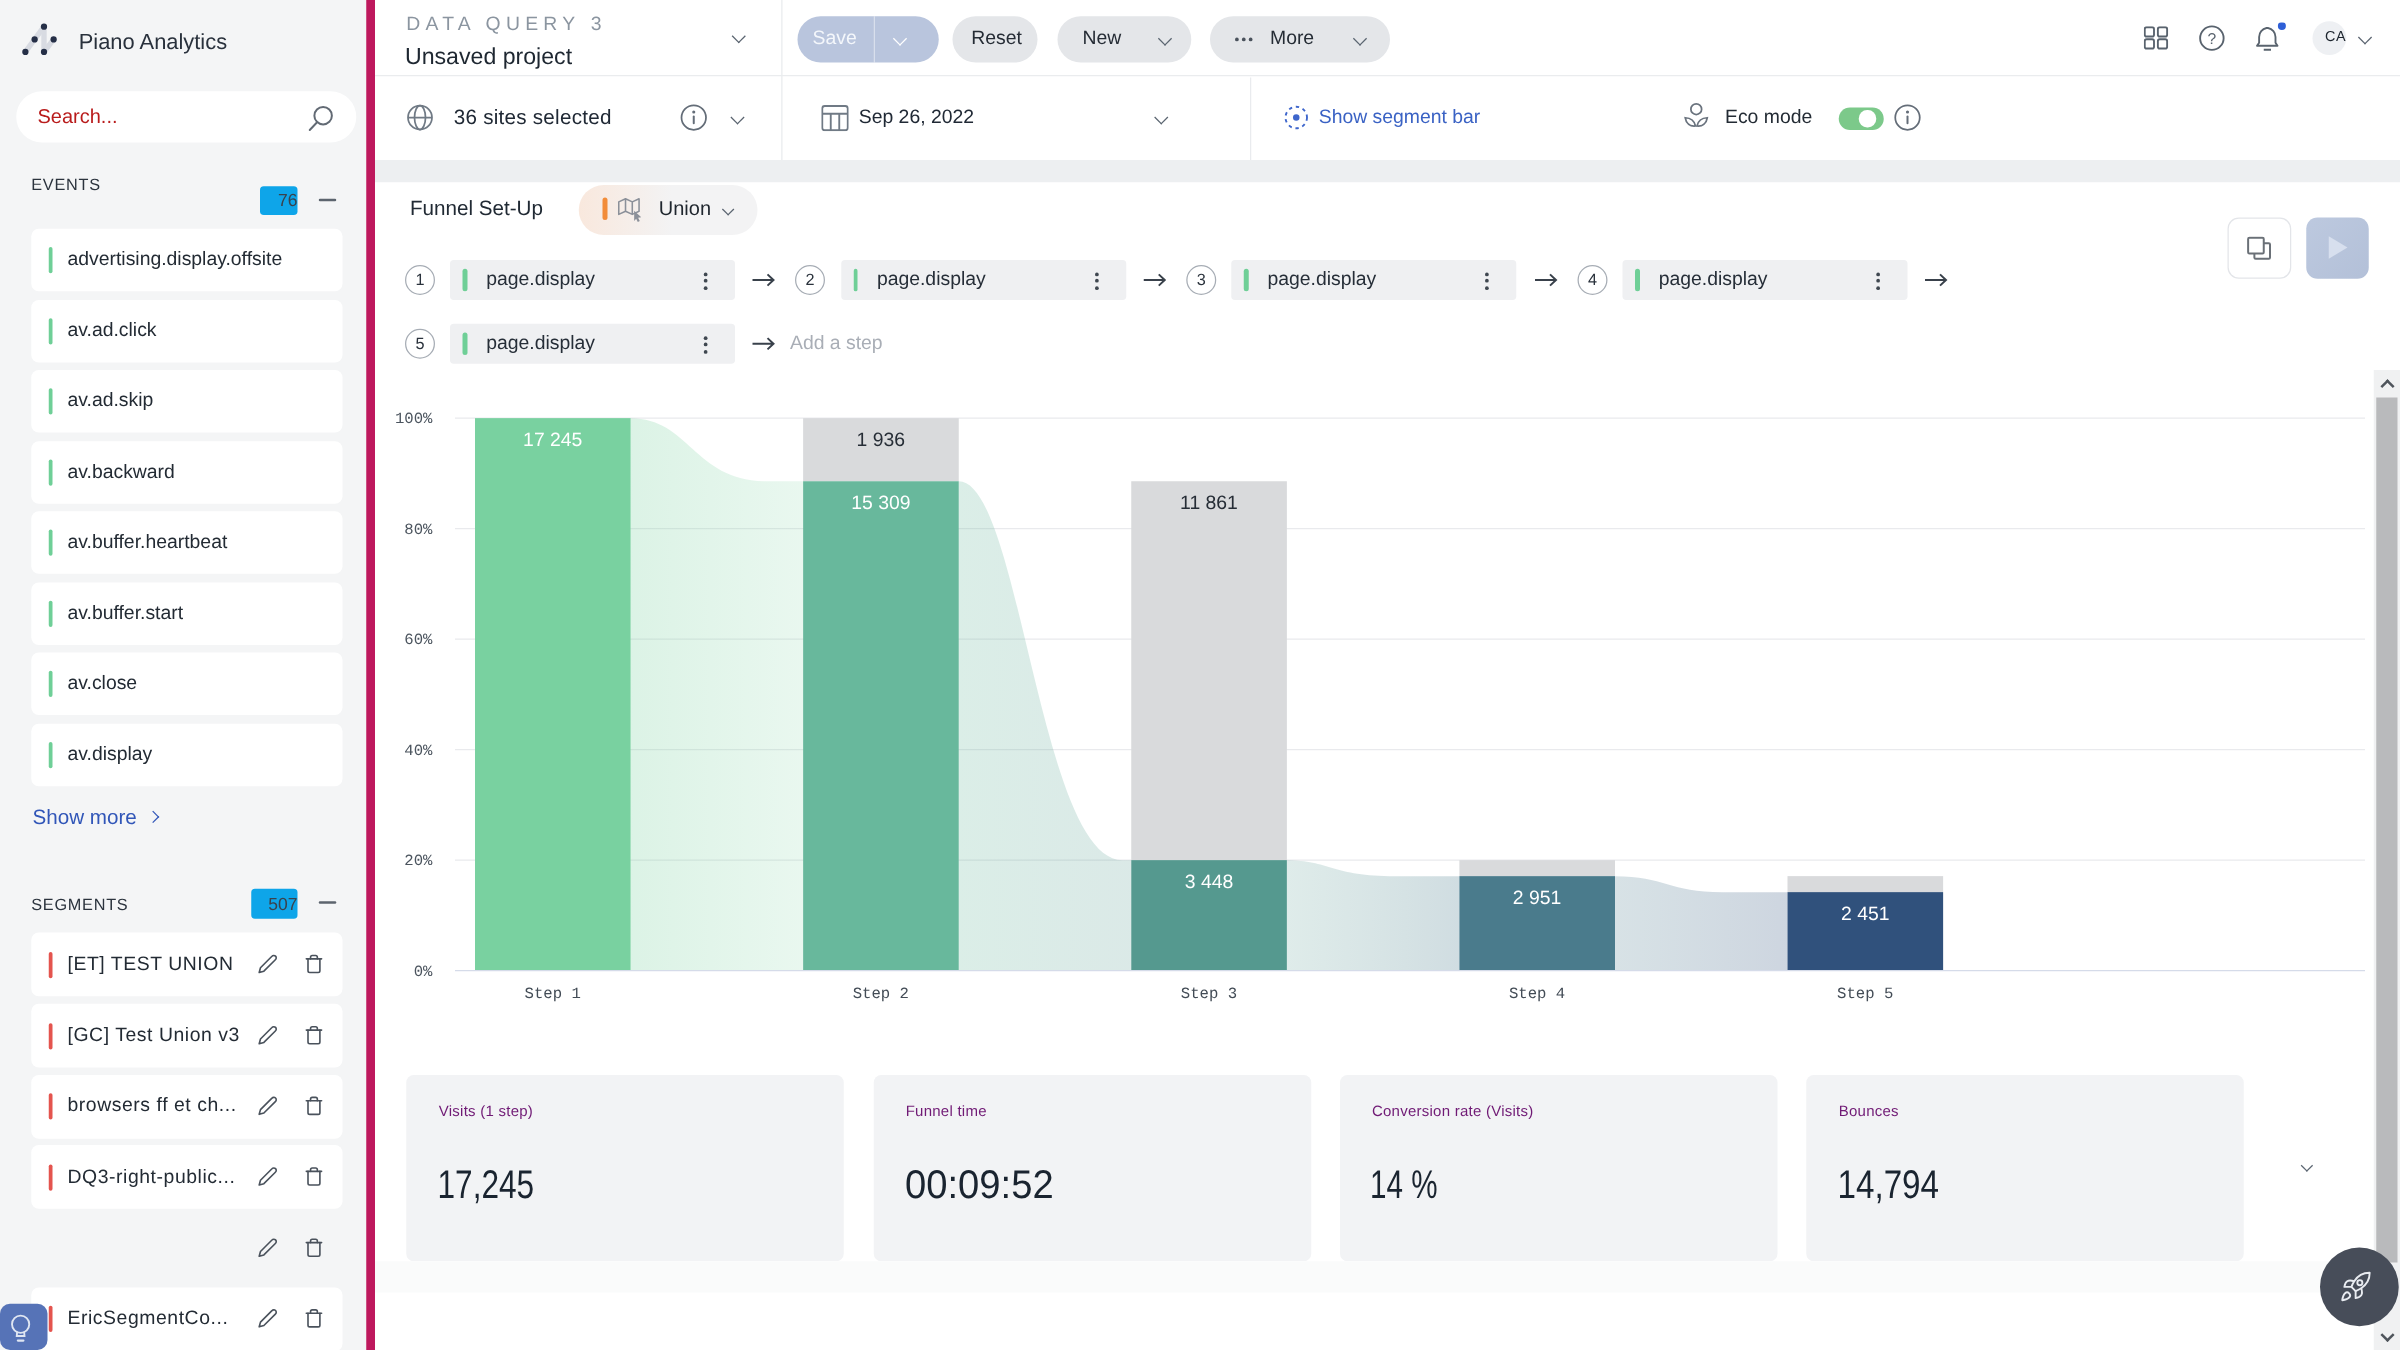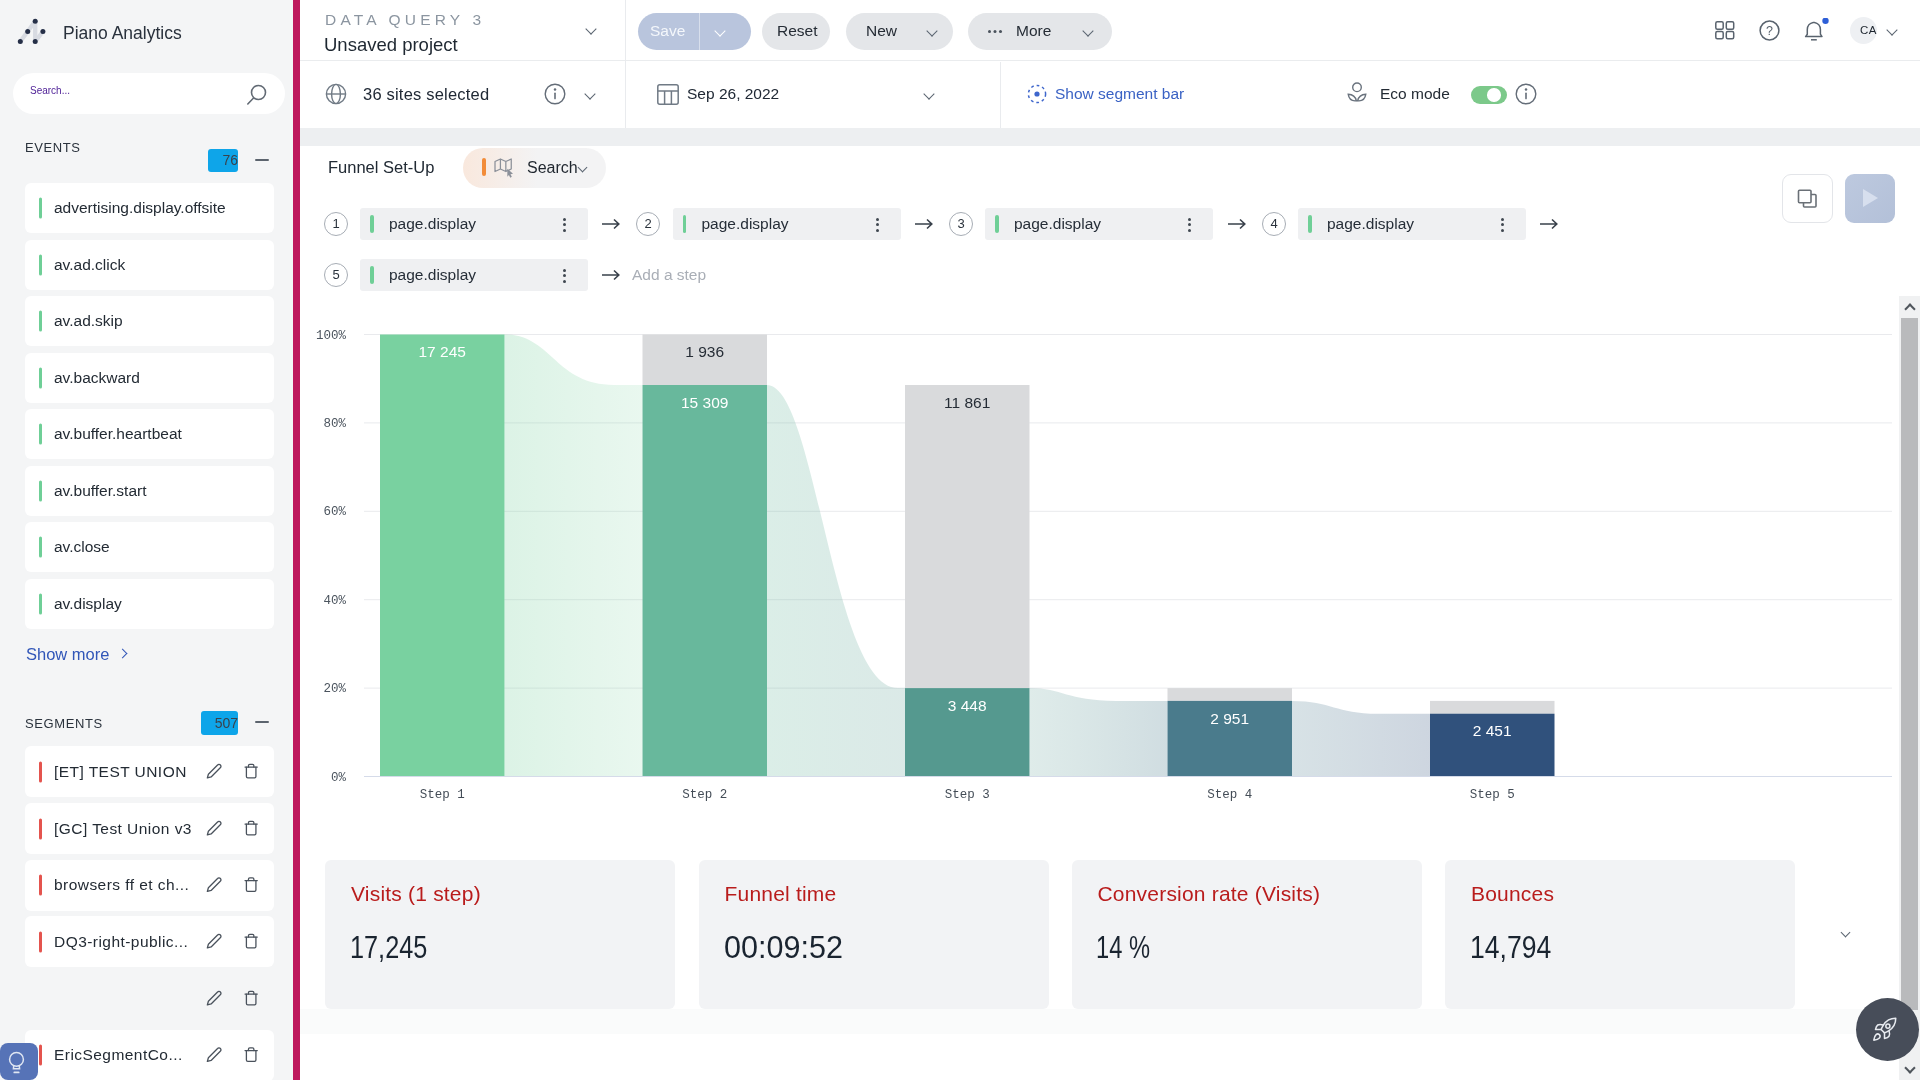--- a/index.html
+++ b/index.html
@@ -28,21 +28,21 @@
 .pill{position:absolute;top:13px;height:37px;border-radius:19px;background:#e4e6e9;font-size:15.5px;color:#252c35}
 
 #content{position:absolute;left:300px;top:146px;width:1620px;height:934px;background:#fff}
 .stepbox{position:absolute;width:228px;height:32px;background:#eff0f2;border-radius:3px}
 .stepbox .sb-accent{position:absolute;left:10px;top:7px;width:3.5px;height:18px;border-radius:2px;background:#6fcf97}
 .stepbox .sb-txt{position:absolute;left:29px;top:7px;font-size:15.5px;font-weight:500;color:#262e38}
 .kebab{position:absolute;right:22px;top:8px}
 .kebab i{display:block;width:3px;height:3px;border-radius:50%;background:#3f4750;margin:2.2px 0}
 .ncircle{position:absolute;width:24px;height:24px;border-radius:50%;border:1.3px solid #a7adb5;background:#fff;text-align:center;line-height:22px;font-size:13px;color:#2a323c}
 .card{position:absolute;top:860px;width:350px;height:149px;background:#f2f3f5;border-radius:6px}
-.card .ct{position:absolute;left:26px;top:22px;font-size:21px;color:#b91c1c;letter-spacing:.2px}
+.card .ct{position:absolute;left:26px;top:22px;font-size:12px;color:#701a75;letter-spacing:.2px}
 .cval{position:absolute;font-size:32px;color:#1a2430;transform-origin:left center}
 </style>
 </head>
 <body>
 <div id="row1"></div>
 <div id="row2"></div>
 <div id="band"></div>
 <div class="vline" style="left:625px;top:0;height:128px"></div>
 <div class="vline" style="left:1000px;top:62px;height:66px"></div>
 
@@ -129,21 +129,21 @@
 </svg>
 <div id="content"></div>
 
 <div class="abs" style="left:328px;top:158px;font-size:16.5px;font-weight:500;color:#212a34">Funnel Set-Up</div>
 <div class="abs" style="left:463px;top:148px;width:143px;height:40px;border-radius:20px;background:linear-gradient(90deg,#f9e8dd,#f3f3f4 52%)"></div>
 <div class="abs" style="left:481.5px;top:158px;width:4.5px;height:18px;border-radius:2px;background:#f28c39"></div>
 <svg class="abs" style="left:494px;top:158px" width="22" height="20" viewBox="0 0 26 24">
   <path d="M1,4.2 L7.5,1.2 L14,4.2 L20.5,1.2 L20.5,13.2 L14,16.2 L7.5,13.2 L1,16.2 Z M7.5,1.2 L7.5,13.2 M14,4.2 L14,16.2" fill="none" stroke="#8b9099" stroke-width="1.5" stroke-linejoin="round"></path>
   <path d="M15.8,12.8 L22.6,19 L19.6,19.5 L21.2,22.6 L19.3,23.6 L17.7,20.4 L15.8,22.6 Z" fill="#8b9099"></path>
 </svg>
-<div class="abs" style="left:527px;top:159px;font-size:16px;font-weight:500;color:#1f262e">Search</div>
+<div class="abs" style="left:527px;top:159px;font-size:16px;font-weight:500;color:#1f262e">Union</div>
 <div class="cv" style="left:579px;top:164px;width:7px;height:7px"></div>
 
 <div class="ncircle" style="left:324px;top:212px">1</div>
 <div class="stepbox" style="left:360px;top:208px">
     <span class="sb-accent"></span>
     <span class="sb-txt">page.display</span>
     <span class="kebab">
       <i></i>
       <i></i>
       <i></i>
@@ -326,21 +326,21 @@
       <circle cx="23.2" cy="9.3" r="2.5"></circle>
       <circle cx="15.7" cy="19.5" r="2.5"></circle>
       <circle cx="30.9" cy="19.5" r="2.5"></circle>
       <circle cx="8.3" cy="29.5" r="2.5"></circle>
       <circle cx="23.2" cy="29.5" r="2.5"></circle>
     </g>
   </svg>
   <div class="abs" style="left:63px;top:23px;font-size:17.5px;color:#29313c">Piano Analytics</div>
 
   <div class="abs" style="left:13px;top:73px;width:272px;height:41px;background:#fff;border-radius:21px"></div>
-  <div class="abs" style="left:30px;top:85px;font-size:10px;color:#4c1d95">Search...</div>
+  <div class="abs" style="left:30px;top:85px;font-size:16px;color:#b91c1c">Search...</div>
   <svg class="abs" style="left:244px;top:82px" width="26" height="26" viewBox="0 0 26 26">
     <circle cx="14.5" cy="10.5" r="7" fill="none" stroke="#626a74" stroke-width="1.6"></circle>
     <line x1="9.3" y1="16.2" x2="3.8" y2="22" stroke="#626a74" stroke-width="1.6" stroke-linecap="round"></line>
   </svg>
 
   <div class="shead" style="top:140px">EVENTS</div>
   <div class="sbadge" style="left:208px;top:149px;width:30px;height:23px;line-height:23px">76</div>
   <div class="minus" style="left:255px;top:159px"></div>
   <div class="sitem g" style="top:183px;height:50px">
       <span class="accent"></span>

